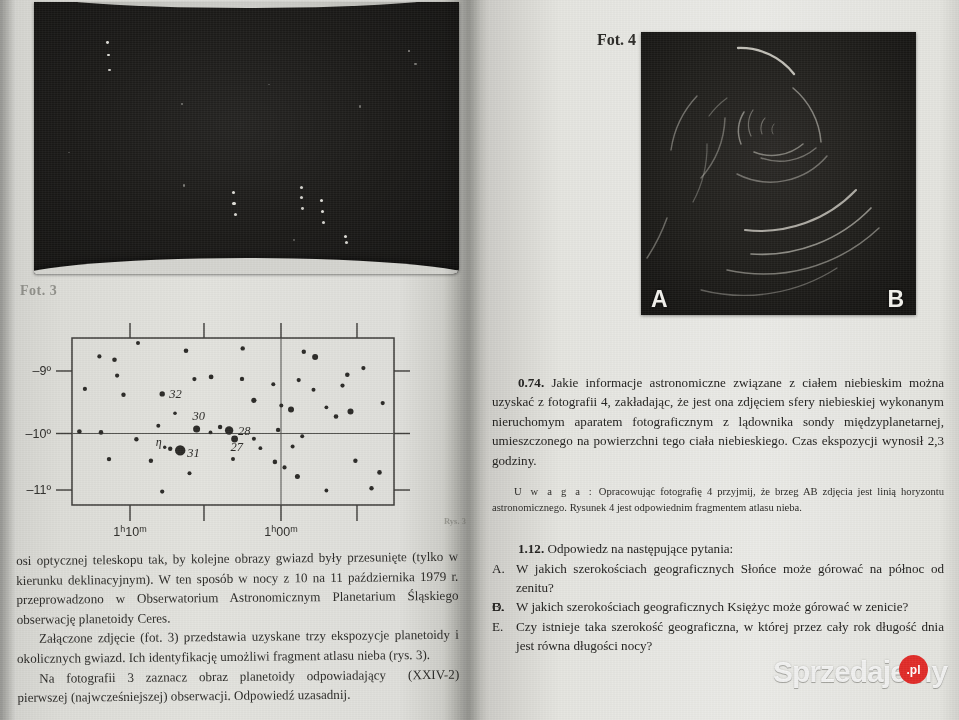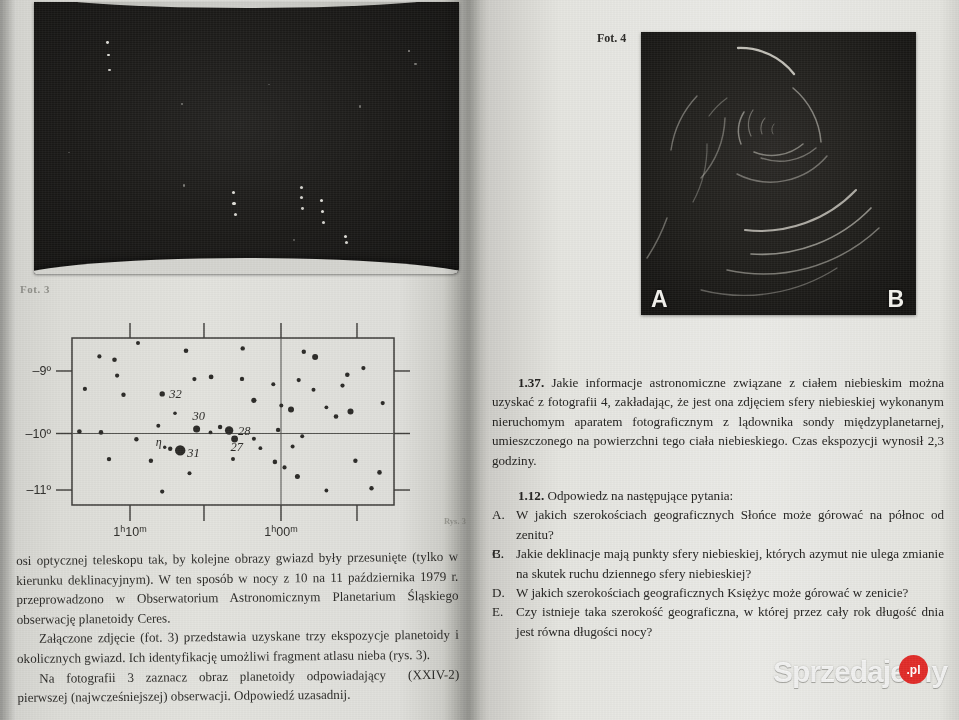--- a/index.html
+++ b/index.html
@@ -45,21 +45,21 @@
   #photo3::before{ 
     content:"";position:absolute;left:-6%;top:-34px;width:112%;height:40px;
     background:#cfcfca;border-radius:0 0 50% 50%;
   }
   .p3star{position:absolute;background:#e9e8e2;border-radius:50%;}
   #photo3vign{
     position:absolute;inset:0;pointer-events:none;
     background:radial-gradient(ellipse at 48% 45%, rgba(255,255,255,.045) 0%, rgba(0,0,0,0) 55%, rgba(0,0,0,.25) 100%);
   }
   #fot3label{
-    position:absolute;left:20px;top:283px;font-size:11px;color:#8e8e88;
+    position:absolute;left:20px;top:283px;font-size:14px;color:#8e8e88;
     letter-spacing:.5px;font-weight:bold;
   }
 
   
   #chart{position:absolute;left:6px;top:300px;width:450px;height:245px;}
   #chartsvg{display:block;}
 
   #rys3label{
     position:absolute;left:444px;top:516px;font-size:8.5px;color:#9a9a93;font-weight:bold;
   }
@@ -71,21 +71,21 @@
     text-align:justify;
     transform:rotate(-0.55deg);
     transform-origin:left top;
   }
   #ltext p{margin:0;}
   #ltext p.ind{text-indent:22px;}
   #ltext .code{float:right;}
 
   
   #fot4label{
-    position:absolute;left:597px;top:31px;font-size:12px;font-weight:bold;color:#2b2a27;
+    position:absolute;left:597px;top:31px;font-size:16px;font-weight:bold;color:#2b2a27;
   }
   #photo4{
     position:absolute;left:641px;top:32px;width:275px;height:283px;
     background:#1d1c1a;overflow:hidden;
     box-shadow:0 1px 3px rgba(0,0,0,.4);
   }
   #photo4 svg{display:block;}
   #photo4 .corner{
     position:absolute;font-family:"Liberation Sans",sans-serif;
     font-weight:bold;font-size:23px;color:#f2f1ec;
@@ -100,21 +100,21 @@
     text-align:justify;
   }
   #rtext p{margin:0;}
   #rtext .q-num{font-weight:bold;}
   #rtext .para-1-11{text-indent:26px;}
   #rtext .uwaga{
     font-size:10.6px;line-height:15.6px;margin-top:14px;text-indent:22px;
     color:#2b2a27;
   }
   #rtext .uwaga .sp{letter-spacing:2px;}
-  #rtext .para-1-12{margin-top:16px;text-indent:26px;}
+  #rtext .para-1-12{margin-top:24px;text-indent:26px;}
   #rtext ol.qlist{margin:0;padding:0;list-style:none;}
   #rtext ol.qlist li{
     position:relative;padding-left:24px;text-align:justify;
   }
   #rtext ol.qlist li .lbl{
     position:absolute;left:0;top:0;
   }
 
   
   #wm{
@@ -315,29 +315,30 @@
         <path d="M 6 226   A 188 188 0 0 0 26 186" stroke-width="1.5" opacity=".42"></path>
         <path d="M 60 258  A 172 172 0 0 0 196 236" stroke-width="1.3" opacity=".38"></path>
       </g>
     </svg>
     <div class="corner cA">A</div>
     <div class="corner cB">B</div>
   </div>
 
   <div id="rtext">
 
-    <p class="para-1-11"><span class="q-num">1.37.</span><span> Jakie informacje astronomiczne związane z ciałem niebieskim można uzyskać z fotografii 4, zakładając, że jest ona zdjęciem sfery niebieskiej wykonanym nieruchomym aparatem fotograficznym z lądownika sondy międzyplanetarnej, umieszczonego na powierzchni tego ciała niebieskiego. Czas ekspozycji wynosił 2,3 godziny.</span></p>
-
+    <p class="para-1-11"><span class="q-num">0.74.</span><span> Jakie informacje astronomiczne związane z ciałem niebieskim można uzyskać z fotografii 4, zakładając, że jest ona zdjęciem sfery niebieskiej wykonanym nieruchomym aparatem fotograficznym z lądownika sondy międzyplanetarnej, umieszczonego na powierzchni tego ciała niebieskiego. Czas ekspozycji wynosił 2,3 godziny.</span></p>
+
+    <p class="uwaga"><span class="sp">U w a g a :</span><span> Opracowując fotografię 4 przyjmij, że brzeg AB zdjęcia jest linią horyzontu astronomicznego. Rysunek 4 jest odpowiednim fragmentem atlasu nieba.</span></p>
 
     <p class="para-1-12"><span class="q-num">1.12.</span><span> Odpowiedz na następujące pytania:</span></p>
 
     <ol class="qlist" id="qlist">
         <li><span class="lbl">A.</span><span>W jakich szerokościach geograficznych Słońce może górować na północ od zenitu?</span></li>
         <li><span class="lbl">B.</span></li>
-        <li><span class="lbl">C.</span><span>Jakie deklinacje mają punkty sfery niebieskiej, których azymut nie ulega zmianie na skutek ruchu dziennego sfery niebieskiej?</span></li>
+        <li><span class="lbl">C.</span></li>
         <li><span class="lbl">D.</span><span>W jakich szerokościach geograficznych Księżyc może górować w zenicie?</span></li>
         <li><span class="lbl">E.</span><span>Czy istnieje taka szerokość geograficzna, w której przez cały rok długość dnia jest równa długości nocy?</span></li>
       </ol>
 
   </div>
 
   <div id="wm">Sprzedajemy</div>
   <div id="wmdot">.pl</div>
 
   <div id="gutter"></div>

